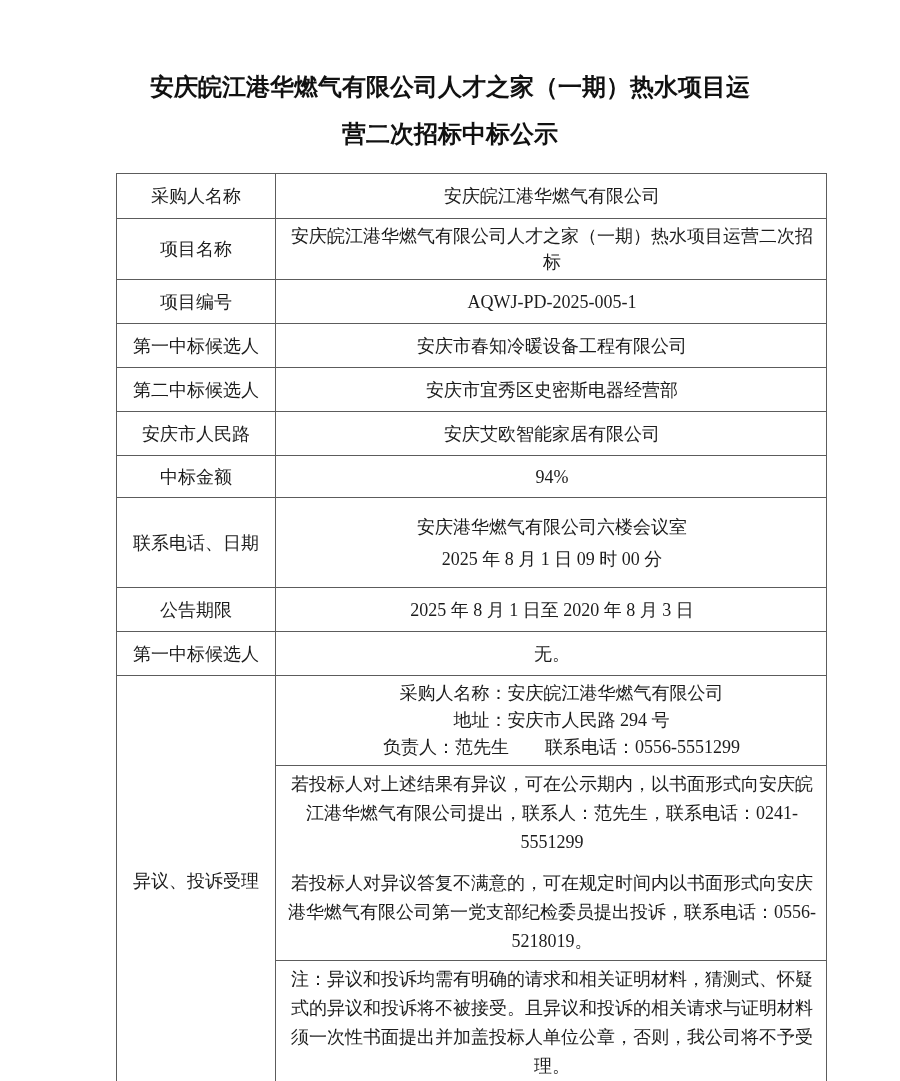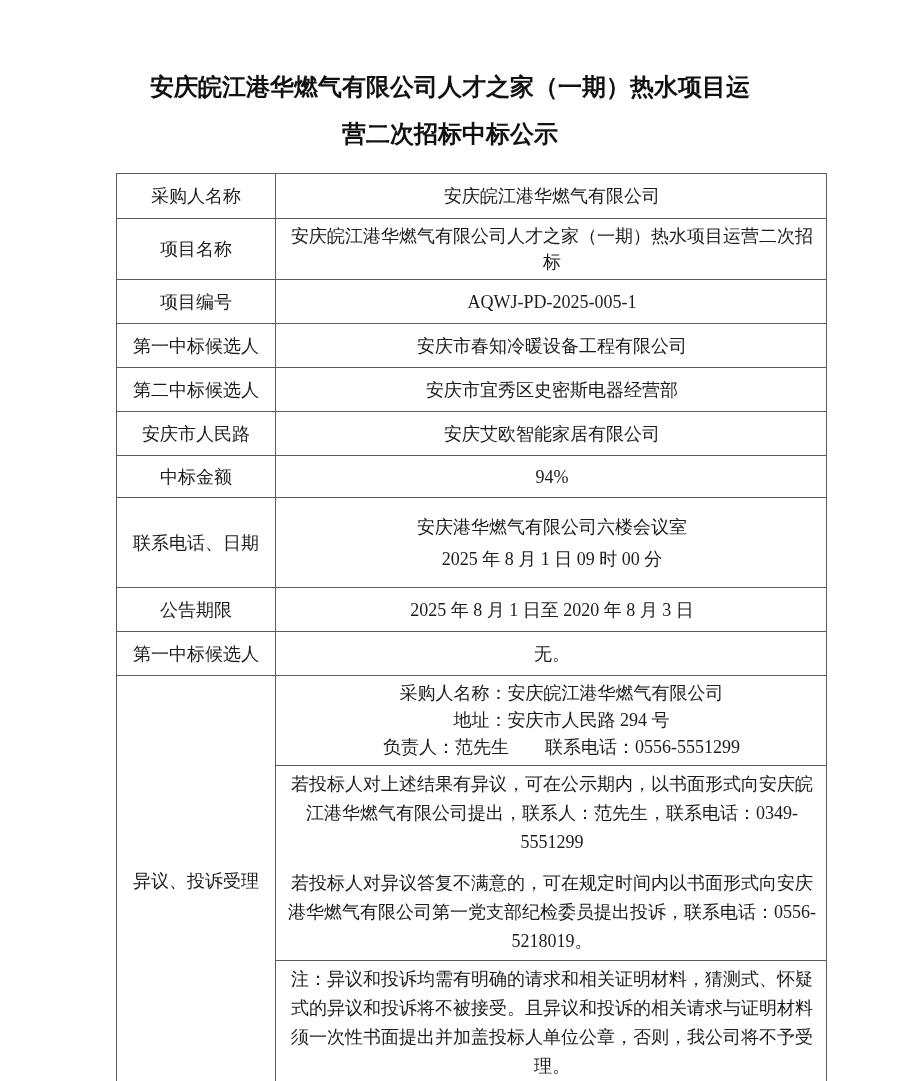--- a/index.html
+++ b/index.html
@@ -119,21 +119,21 @@
     <tr class="h88">
       <td class="label-cell" rowspan="3">异议、投诉受理</td>
       <td class="value-cell">
         <div class="contact-line">采购人名称：安庆皖江港华燃气有限公司</div>
         <div class="contact-line">地址：安庆市人民路 294 号</div>
         <div class="contact-line">负责人：范先生　　联系电话：0556-5551299</div>
       </td>
     </tr>
     <tr class="h143">
       <td class="value-cell">
-        <div class="para">若投标人对上述结果有异议，可在公示期内，以书面形式向安庆皖江港华燃气有限公司提出，联系人：范先生，联系电话：0349-5551299</div>
+        <div class="para">若投标人对上述结果有异议，可在公示期内，以书面形式向安庆皖江港华燃气有限公司提出，联系人：范先生，联系电话：0241-5551299</div>
         <div class="para">若投标人对异议答复不满意的，可在规定时间内以书面形式向安庆港华燃气有限公司第一党支部纪检委员提出投诉，联系电话：0556-5218019。</div>
       </td>
     </tr>
     <tr class="h122">
       <td class="value-cell">
         <div class="para">注：异议和投诉均需有明确的请求和相关证明材料，猜测式、怀疑式的异议和投诉将不被接受。且异议和投诉的相关请求与证明材料须一次性书面提出并加盖投标人单位公章，否则，我公司将不予受理。</div>
       </td>
     </tr>
   </tbody>
 </table>

